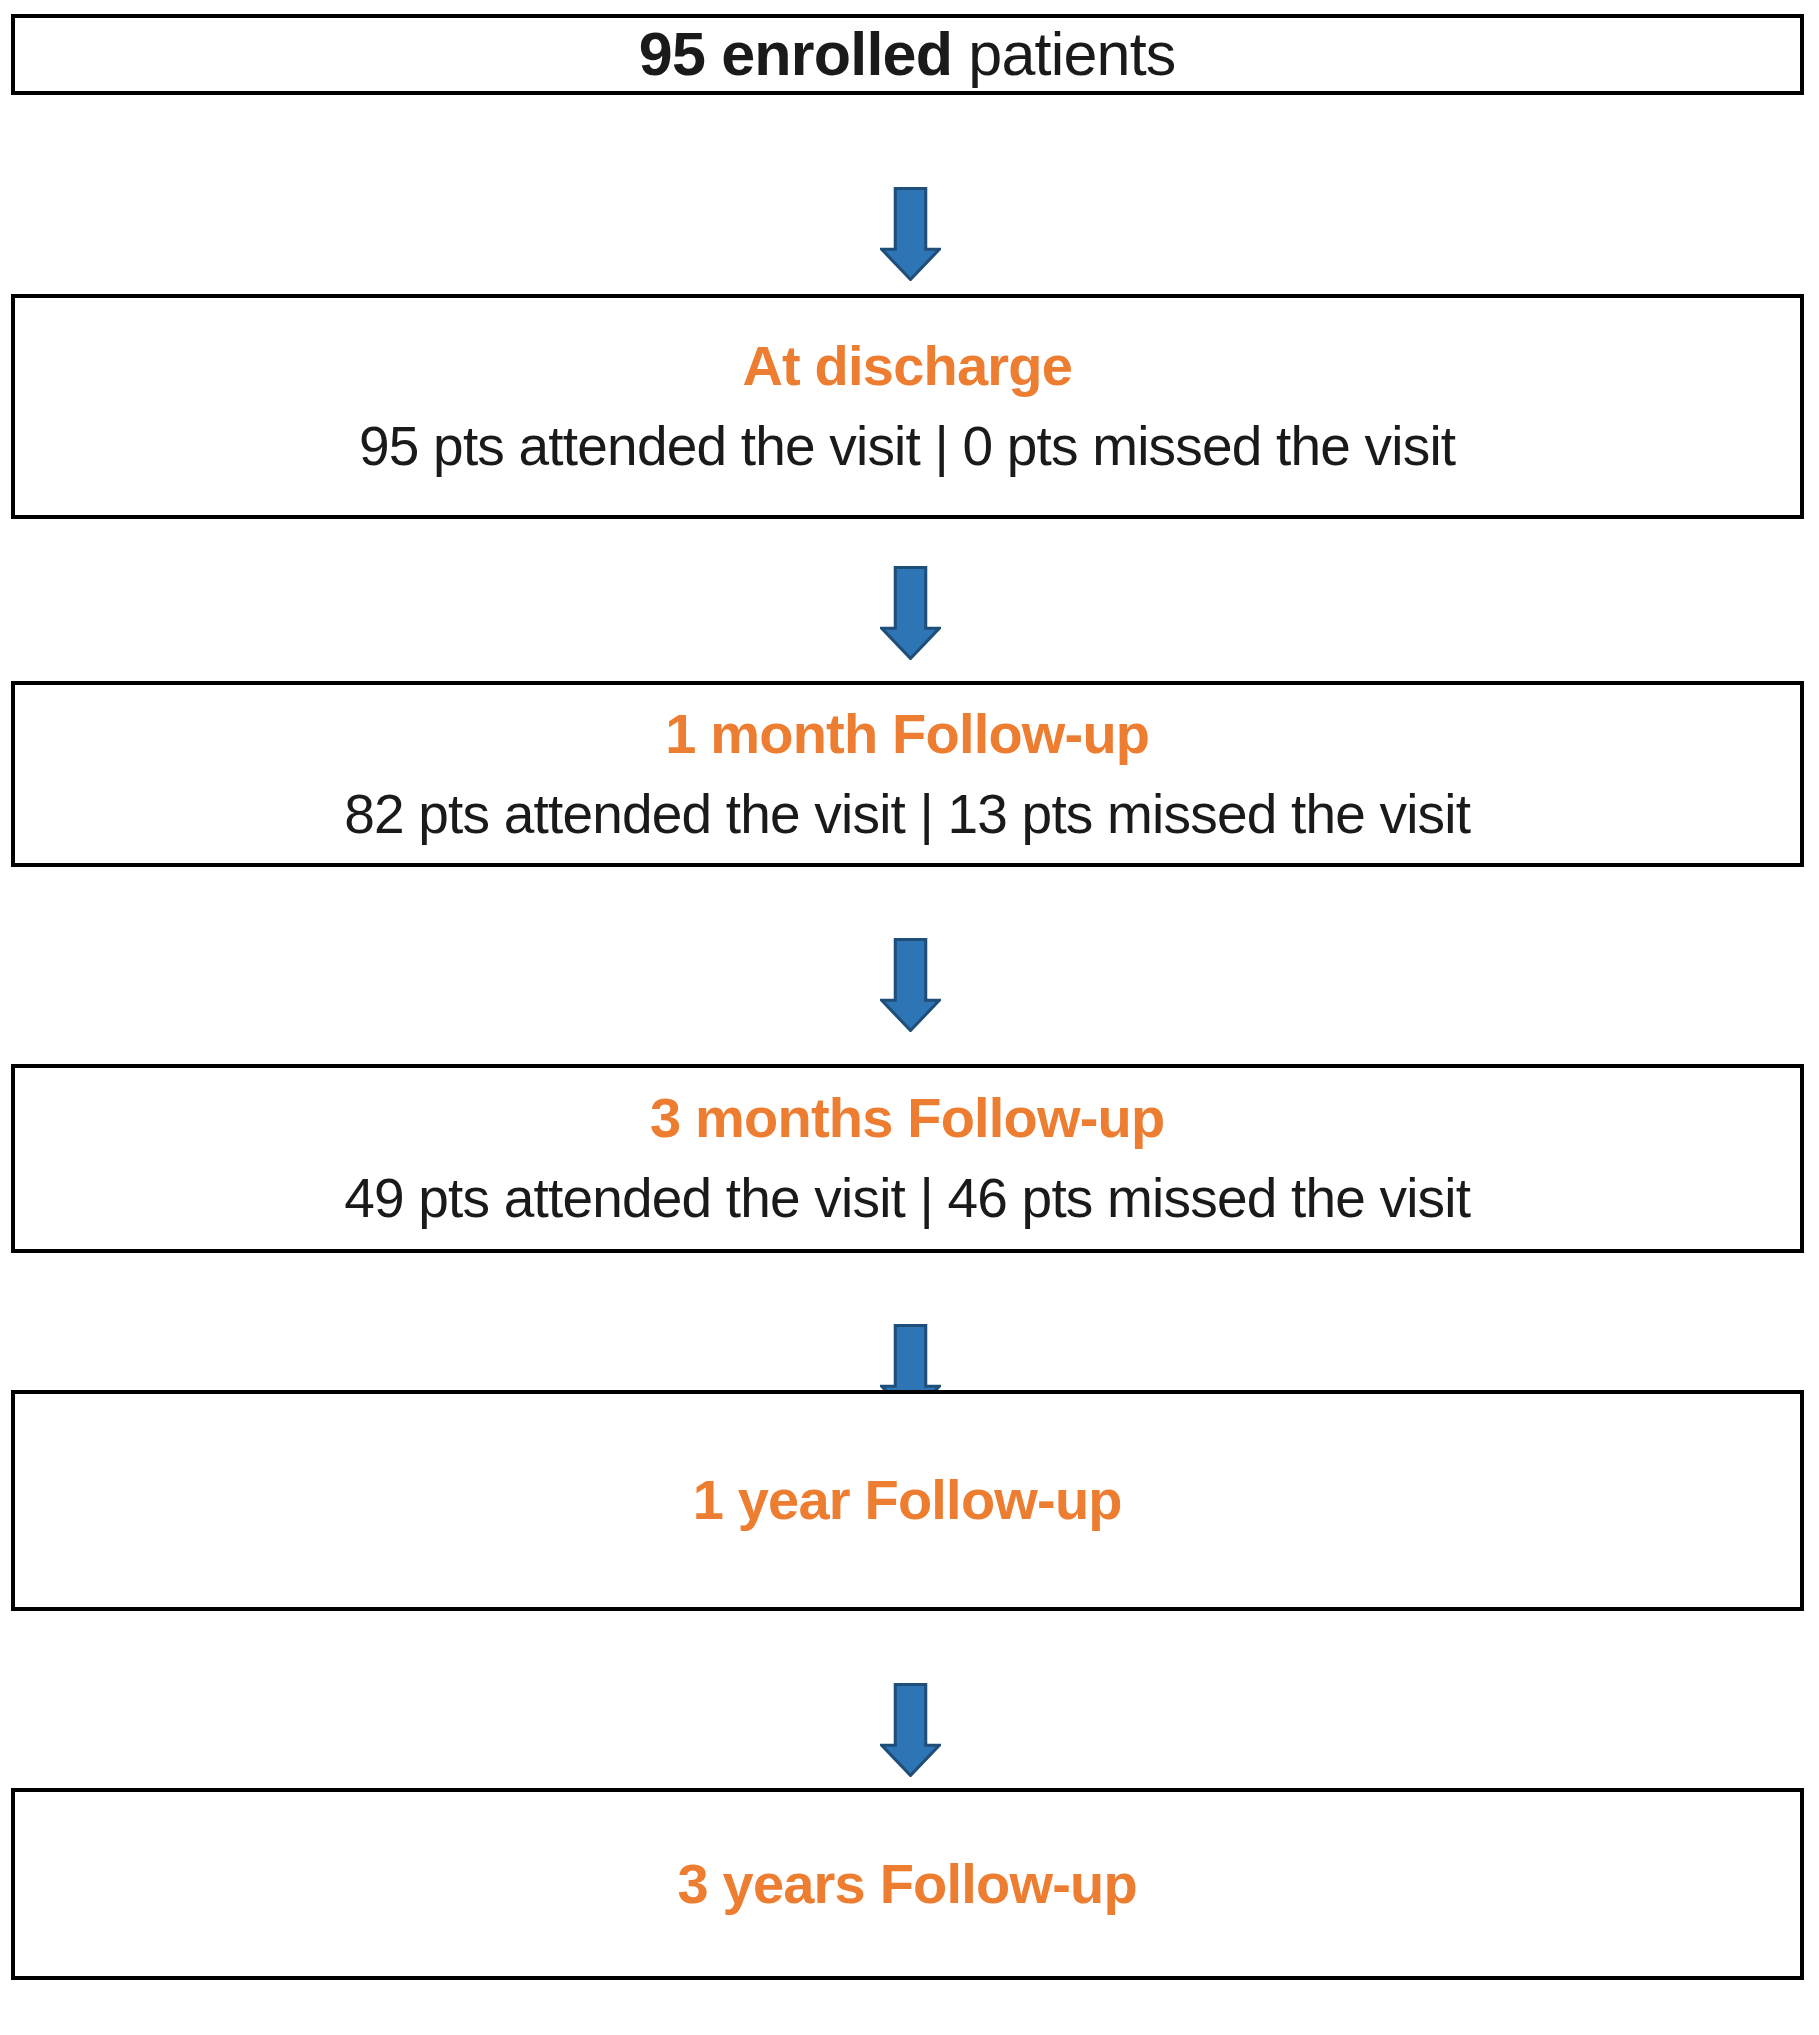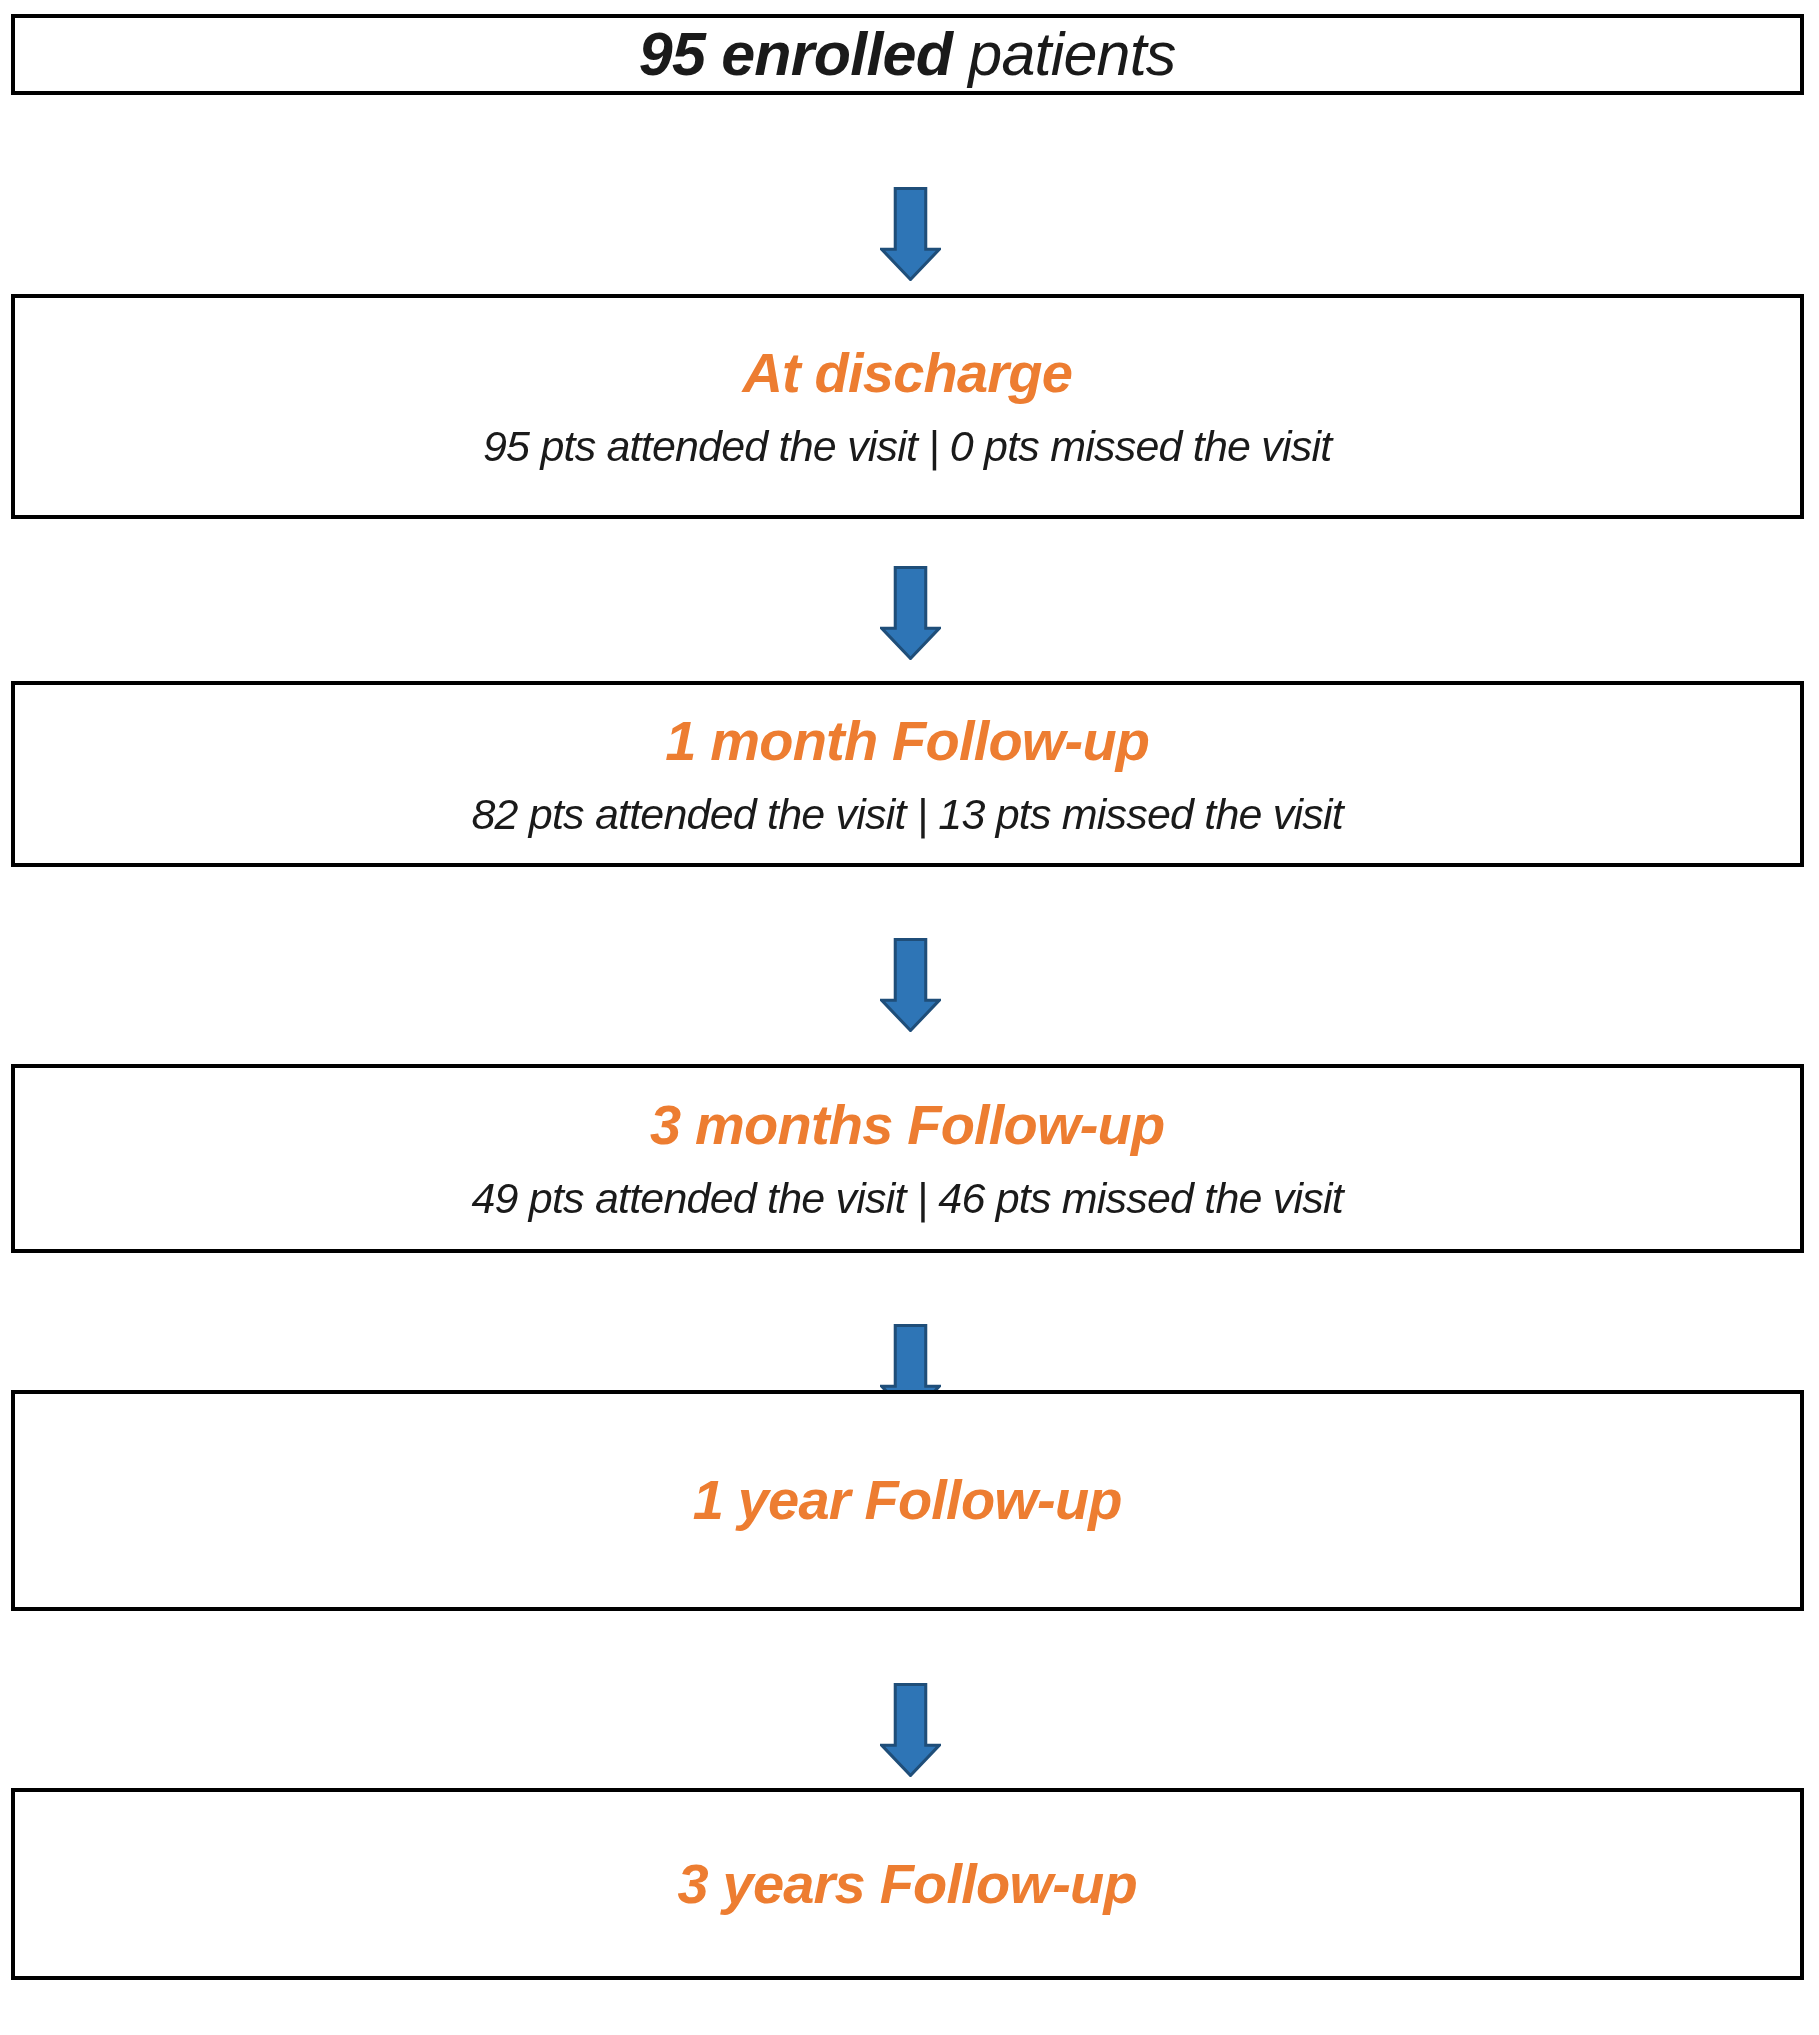--- a/index.html
+++ b/index.html
@@ -21,39 +21,38 @@
     left: 10.7px;
     width: 1793px;
     box-sizing: border-box;
     border: 4.6px solid #000000;
     background: #ffffff;
     display: flex;
     flex-direction: column;
     align-items: center;
     justify-content: center;
     text-align: center;
-    font-style: italic;
   }
   .enrolled-line {
     font-size: 61px;
     line-height: 1.1;
     color: #1a1a1a;
     letter-spacing: -0.8px;
     white-space: pre;
   }
   .enrolled-line .bold { font-weight: bold; }
   .stage-title {
     font-size: 56px;
     font-weight: bold;
     color: #ED7D31;
     line-height: 1.15;
     letter-spacing: -0.8px;
   }
   .stage-stats {
-    font-size: 43px;
+    font-size: 55px;
     color: #1a1a1a;
     line-height: 1.15;
     letter-spacing: -0.8px;
     margin-top: 16.7px;
   }
   .down-arrow {
     position: absolute;
     left: 880px;
     width: 61px;
     height: 94px;

